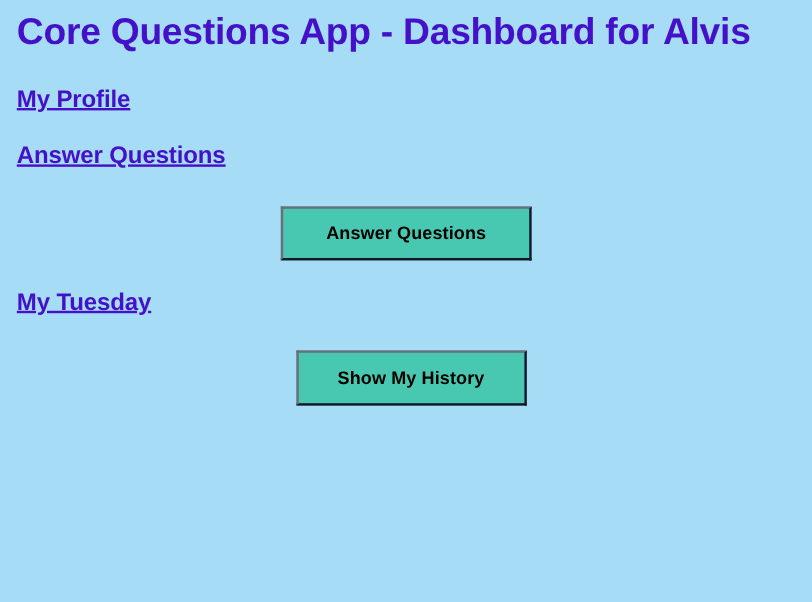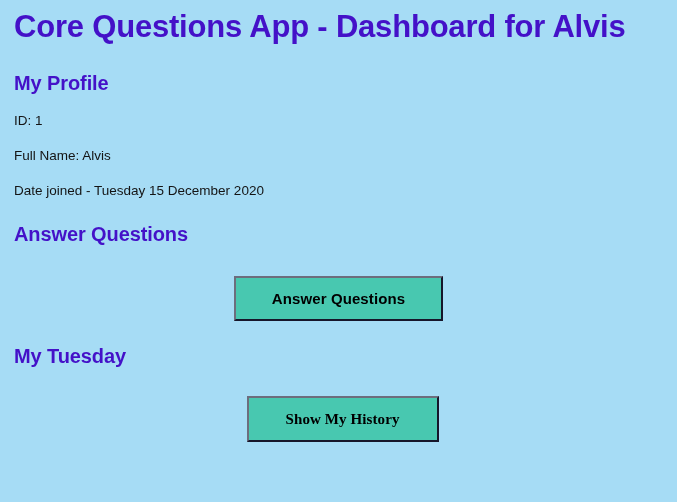--- a/index.html
+++ b/index.html
@@ -32,20 +32,21 @@
     color: #4411c8;
     white-space: nowrap;
   }
   h2.section-title {
     margin: 23px 0 0 0;
     font-size: 20px;
     font-weight: bold;
     line-height: 24px;
     letter-spacing: -0.1px;
     color: #4411c8;
+    text-decoration: underline;
   }
   .profile-list {
     margin: 0;
     padding: 0;
     list-style: none;
   }
   .profile-line {
     font-size: 13.5px;
     line-height: 16px;
     color: #141414;
@@ -87,37 +88,31 @@
     box-sizing: border-box;
   }
   .btn-answer {
     width: 209px;
     height: 45px;
   }
   .btn-history {
     width: 192px;
     height: 46px;
     margin-left: 8px;
-    font-family: Liberation Serif, serif;
   }
 </style>
 </head>
 <body>
 
 <div class="page">
 
   <h1 class="app-title">Core Questions App - Dashboard for Alvis</h1>
 
   <h2 class="section-title">My Profile</h2>
 
-  <div class="profile-list">
-    <div class="profile-line first">ID: 1</div>
-    <div class="profile-line">Full Name: Alvis</div>
-    <div class="profile-line">Date joined - Tuesday 15 December 2020</div>
-  </div>
 
   <h2 class="section-title">Answer Questions</h2>
 
   <div class="button-row row-answer">
     <button class="app-button btn-answer">Answer Questions</button>
   </div>
 
   <h2 class="section-title">My Tuesday</h2>
 
   <div class="button-row row-history">

